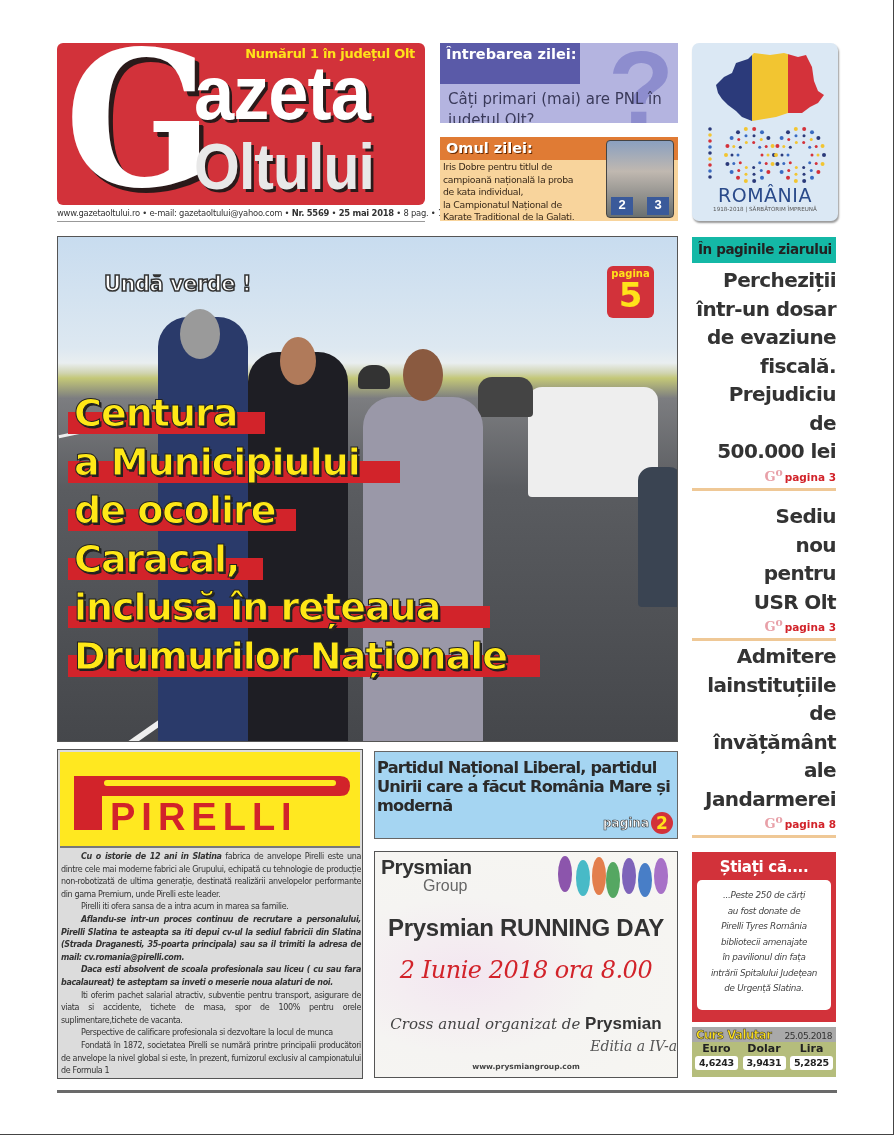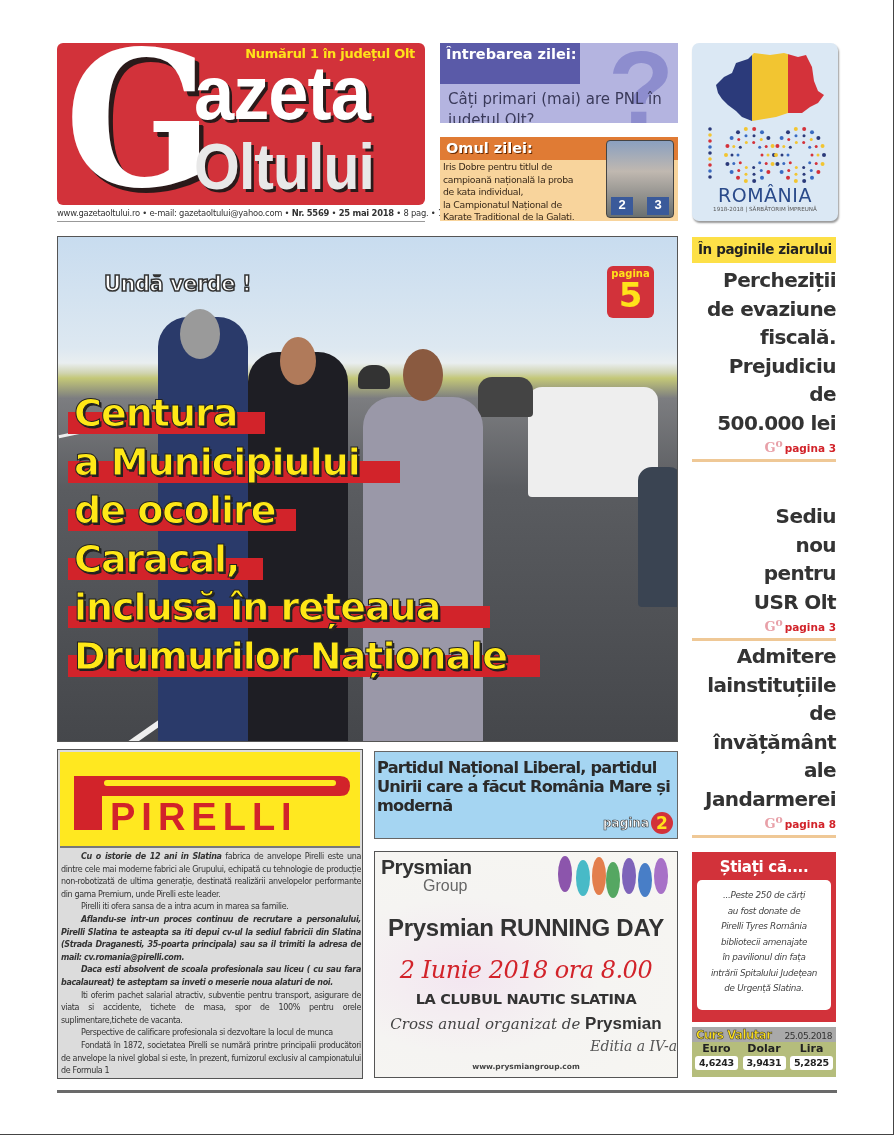--- a/index.html
+++ b/index.html
@@ -46,21 +46,21 @@
   .kicker { position: absolute; left: 14px; top: 35px; font: bold 21px "DejaVu Sans", sans-serif; color: #fff; -webkit-text-stroke: 1.5px #333; letter-spacing: -0.5px; margin-left: 32px; }
   .page-badge { position: absolute; left: 549px; top: 29px; width: 47px; height: 52px; background: #d2323a; border-radius: 6px; text-align: center; }
   .page-badge .lbl { font: bold 10px "DejaVu Sans", sans-serif; color: #ffe21a; display: block; margin-top: 2px; }
   .page-badge .num { font: bold 34px "DejaVu Sans", sans-serif; color: #ffe21a; display: block; line-height: 32px; }
   .headline { position: absolute; left: 8px; top: 155px; }
   .headline-line { display: block; position: relative; height: 48.5px; }
   .headline-line span { position: relative; display: inline-block; font: bold 38px "DejaVu Sans", sans-serif; color: #ffe817; -webkit-text-stroke: 1px #222; text-shadow: 2px 2px 0 #222; padding: 0 6px 0 8px; letter-spacing: -1px; line-height: 42px; }
   .headline-line::before { content: ""; position: absolute; left: 2px; top: 20px; height: 22px; background: #d2232a; width: var(--w); }
 
   
-  .side-head { position: absolute; left: 692px; top: 237px; width: 144px; height: 26px; background: #fde047; font: bold 13.5px "DejaVu Sans", sans-serif; color: #222; padding: 4px 0 0 6px; letter-spacing: -0.4px; }
+  .side-head { position: absolute; left: 692px; top: 237px; width: 144px; height: 26px; background: #14b8a6; font: bold 13.5px "DejaVu Sans", sans-serif; color: #222; padding: 4px 0 0 6px; letter-spacing: -0.4px; }
   .side-story { position: absolute; left: 692px; width: 144px; text-align: right; }
   .side-story .title { font: bold 20px "DejaVu Sans", sans-serif; color: #333; line-height: 28.5px; letter-spacing: -0.6px; display: block; }
   .side-story .ref { display: block; font: bold 10.5px "DejaVu Sans", sans-serif; color: #d2232a; margin-top: 0px; }
   .side-story .ref .go { font: bold 13px "DejaVu Serif", serif; color: #e8a0a8; margin-right: 2px; }
   .side-story .rule { display: block; height: 3px; background: #efc896; margin-top: 4px; }
 
   
   .stiati { position: absolute; left: 692px; top: 852px; width: 144px; height: 170px; background: #d2323a; padding: 6px 5px; }
   .stiati-head { text-align: center; font: bold 15px "DejaVu Sans", sans-serif; color: #fff; letter-spacing: -0.3px; height: 22px; }
   .stiati-body { background: #fff; border-radius: 5px; height: 130px; padding: 8px 2px 0; text-align: center; font: italic 8.8px "DejaVu Sans", sans-serif; color: #444; line-height: 15.5px; letter-spacing: -0.3px; }
@@ -297,20 +297,21 @@
     <div class="headline-line" style="--w:422px"><span>inclusă în rețeaua</span></div>
     <div class="headline-line" style="--w:472px"><span>Drumurilor Naționale</span></div>
   </div>
 </div>
 
 <div class="side-head">În paginile ziarului</div>
 
 <div class="side-story" style="top:266px">
   <span class="title">
     <span style="display:block">Percheziții</span>
+    <span style="display:block">într-un dosar</span>
     <span style="display:block">de evaziune</span>
     <span style="display:block">fiscală.</span>
     <span style="display:block">Prejudiciu</span>
     <span style="display:block">de</span>
     <span style="display:block">500.000 lei</span>
   </span>
   <span class="ref"><span class="go"><span>G</span><sup>o</sup></span><span>pagina 3</span></span>
   <span class="rule"></span>
 </div>
 
@@ -408,19 +409,18 @@
       <ellipse cx="60" cy="26" rx="7" ry="18" fill="#3a9a4a"></ellipse>
       <ellipse cx="76" cy="22" rx="7" ry="18" fill="#6a4ab0"></ellipse>
       <ellipse cx="92" cy="26" rx="7" ry="17" fill="#2a6ac0"></ellipse>
       <ellipse cx="108" cy="22" rx="7" ry="18" fill="#9a5ac0"></ellipse>
     </g>
   </svg>
   <div class="pg-brand">Prysmian</div>
   <div class="pg-group">Group</div>
   <div class="pg-event">Prysmian RUNNING DAY</div>
   <div class="pg-date">2 Iunie 2018 ora 8.00</div>
-  <div class="pg-place">LA CLUBUL NAUTIC SLATINA</div>
   <div class="pg-cross"><span>Cross anual organizat de</span> <b>Prysmian</b></div>
   <div class="pg-edition">Editia a IV-a</div>
   <div class="pg-url">www.prysmiangroup.com</div>
 </div>
 
 <div class="bottom-rule"></div>
 
 </body></html>

